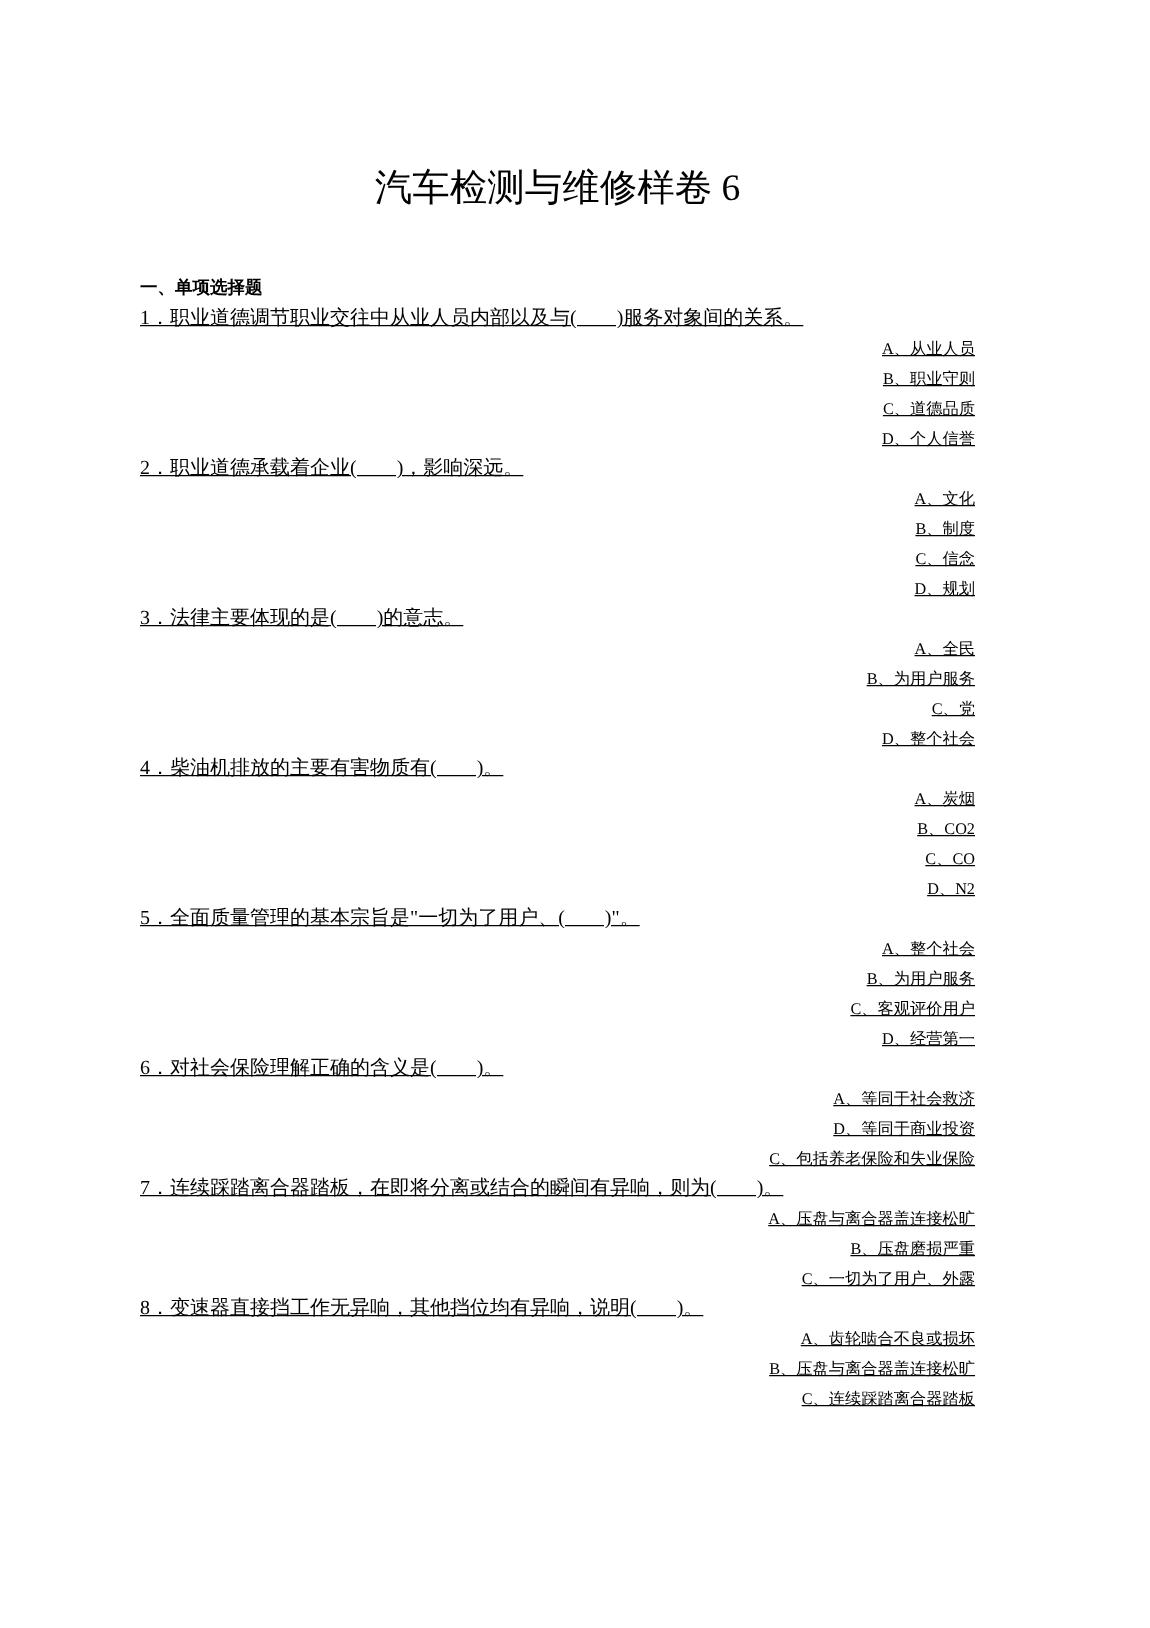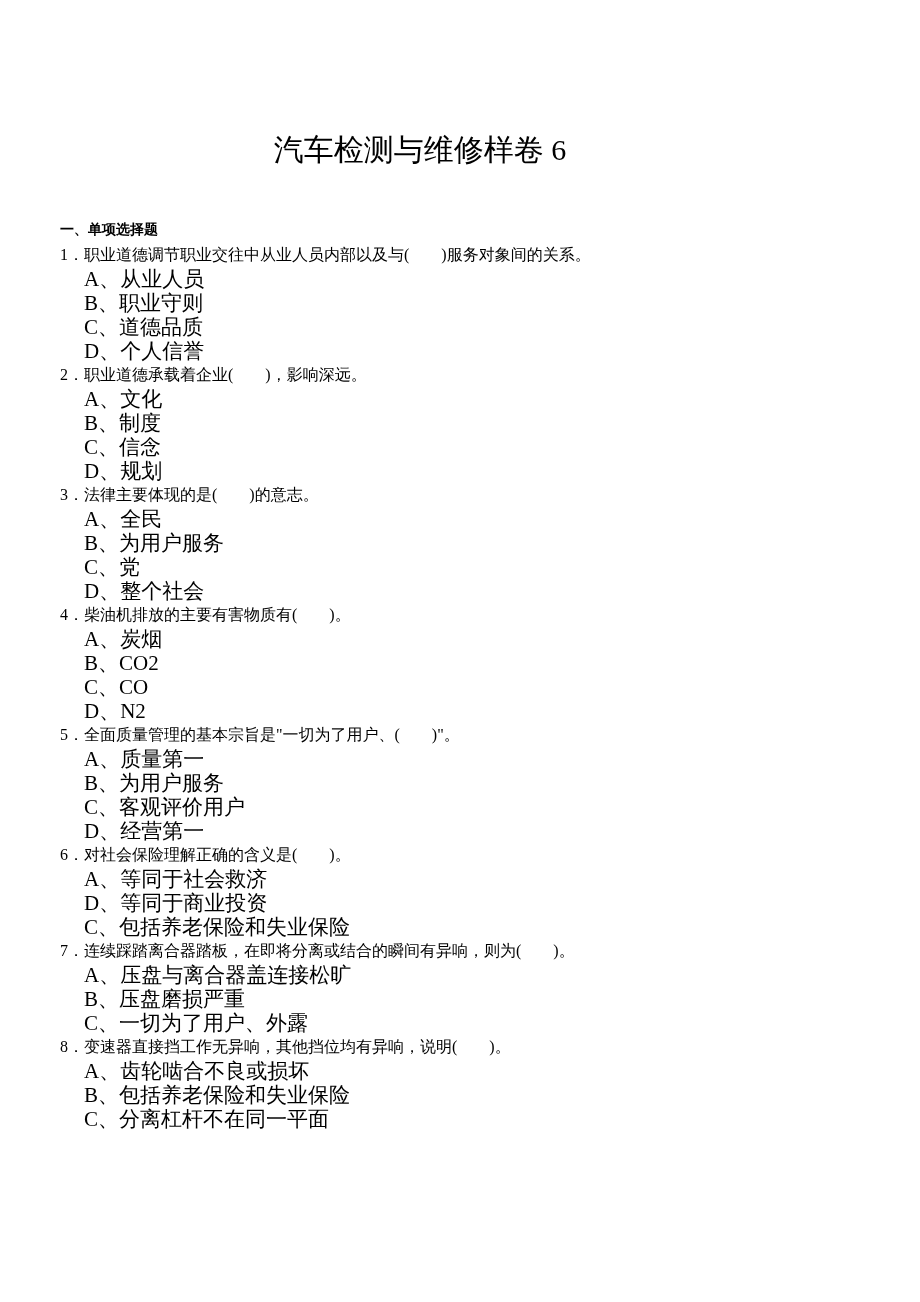--- a/index.html
+++ b/index.html
@@ -4,45 +4,47 @@
   <style>
     body {
       font-family: "SimSun", "宋体", serif;
       background: #ffffff;
       margin: 0;
       padding: 0;
       width: 920px;
       color: #000;
     }
     .page {
-      padding: 110px 140px 100px 60px;
+      padding: 110px 140px 100px 112px;
       box-sizing: border-box;
     }
     .title {
       font-size: 30px;
       text-align: center;
       margin-bottom: 50px;
       font-weight: normal;
     }
     .section-heading {
       font-size: 14px;
       font-weight: bold;
       margin-bottom: 4px;
     }
     .question {
       margin-bottom: 0px;
+      text-decoration: underline;
     }
     .q-text {
       font-size: 16px;
       line-height: 24px;
     }
     .option {
-      font-size: 21px;
+      font-size: 13px;
       line-height: 24px;
       padding-left: 24px;
+      text-align: right;
     }
   </style>
 </head>
 <body>
 
 <div class="page">
   <h1 class="title">汽车检测与维修样卷 6</h1>
   <div class="section-heading">一、单项选择题</div>
 
   <div class="question">
@@ -72,21 +74,21 @@
   <div class="question">
     <div class="q-text"><span>4．</span><span>柴油机排放的主要有害物质有(　　)。</span></div>
     <div class="option">A、炭烟</div>
     <div class="option">B、CO2</div>
     <div class="option">C、CO</div>
     <div class="option">D、N2</div>
   </div>
 
   <div class="question">
     <div class="q-text"><span>5．</span><span>全面质量管理的基本宗旨是"一切为了用户、(　　)"。</span></div>
-    <div class="option">A、质量第一</div>
+    <div class="option">A、整个社会</div>
     <div class="option">B、为用户服务</div>
     <div class="option">C、客观评价用户</div>
     <div class="option">D、经营第一</div>
   </div>
 
   <div class="question">
     <div class="q-text"><span>6．</span><span>对社会保险理解正确的含义是(　　)。</span></div>
     <div class="option">A、等同于社会救济</div>
     <div class="option">D、等同于商业投资</div>
     <div class="option">C、包括养老保险和失业保险</div>
@@ -95,17 +97,17 @@
   <div class="question">
     <div class="q-text"><span>7．</span><span>连续踩踏离合器踏板，在即将分离或结合的瞬间有异响，则为(　　)。</span></div>
     <div class="option">A、压盘与离合器盖连接松旷</div>
     <div class="option">B、压盘磨损严重</div>
     <div class="option">C、一切为了用户、外露</div>
   </div>
 
   <div class="question">
     <div class="q-text"><span>8．</span><span>变速器直接挡工作无异响，其他挡位均有异响，说明(　　)。</span></div>
     <div class="option">A、齿轮啮合不良或损坏</div>
-    <div class="option">B、包括养老保险和失业保险</div>
-    <div class="option">C、分离杠杆不在同一平面</div>
+    <div class="option">B、压盘与离合器盖连接松旷</div>
+    <div class="option">C、连续踩踏离合器踏板</div>
   </div>
 
 </div>
 
 </body></html>

